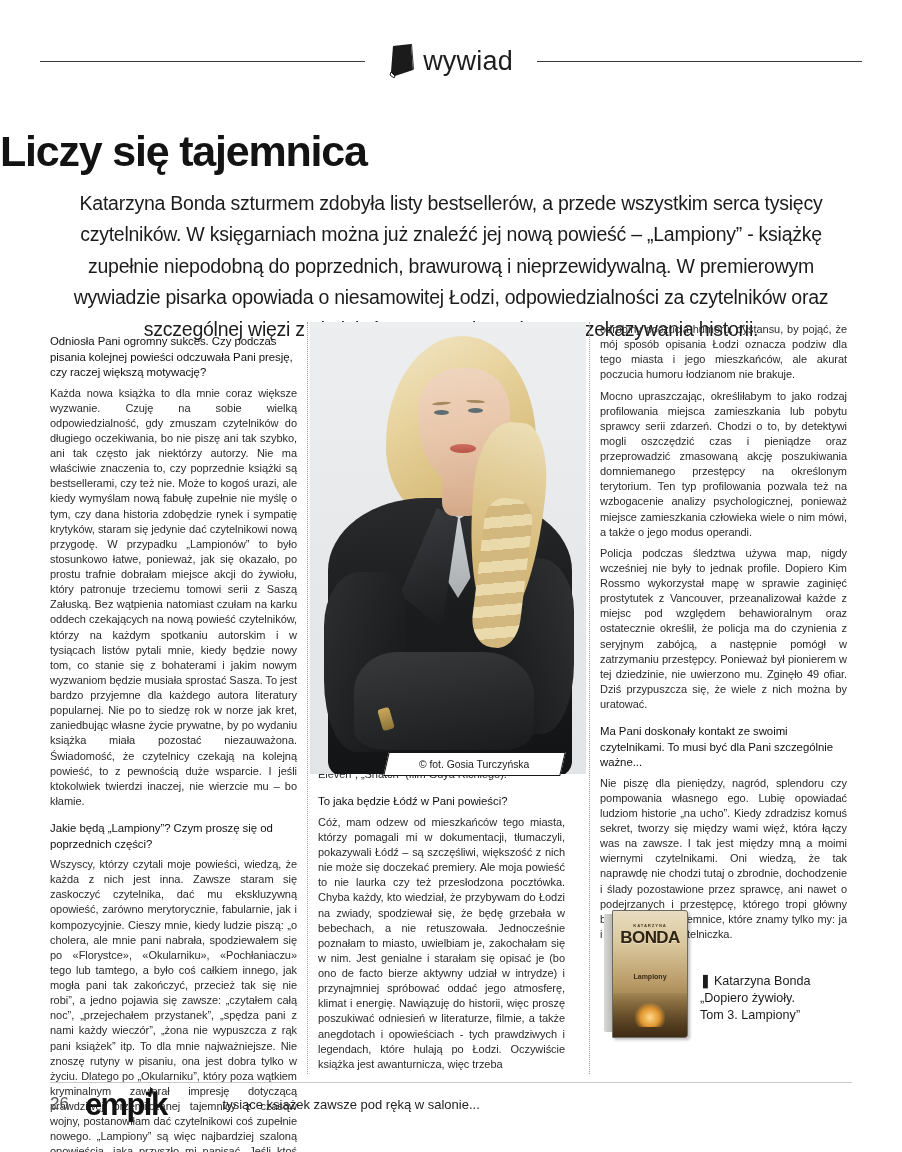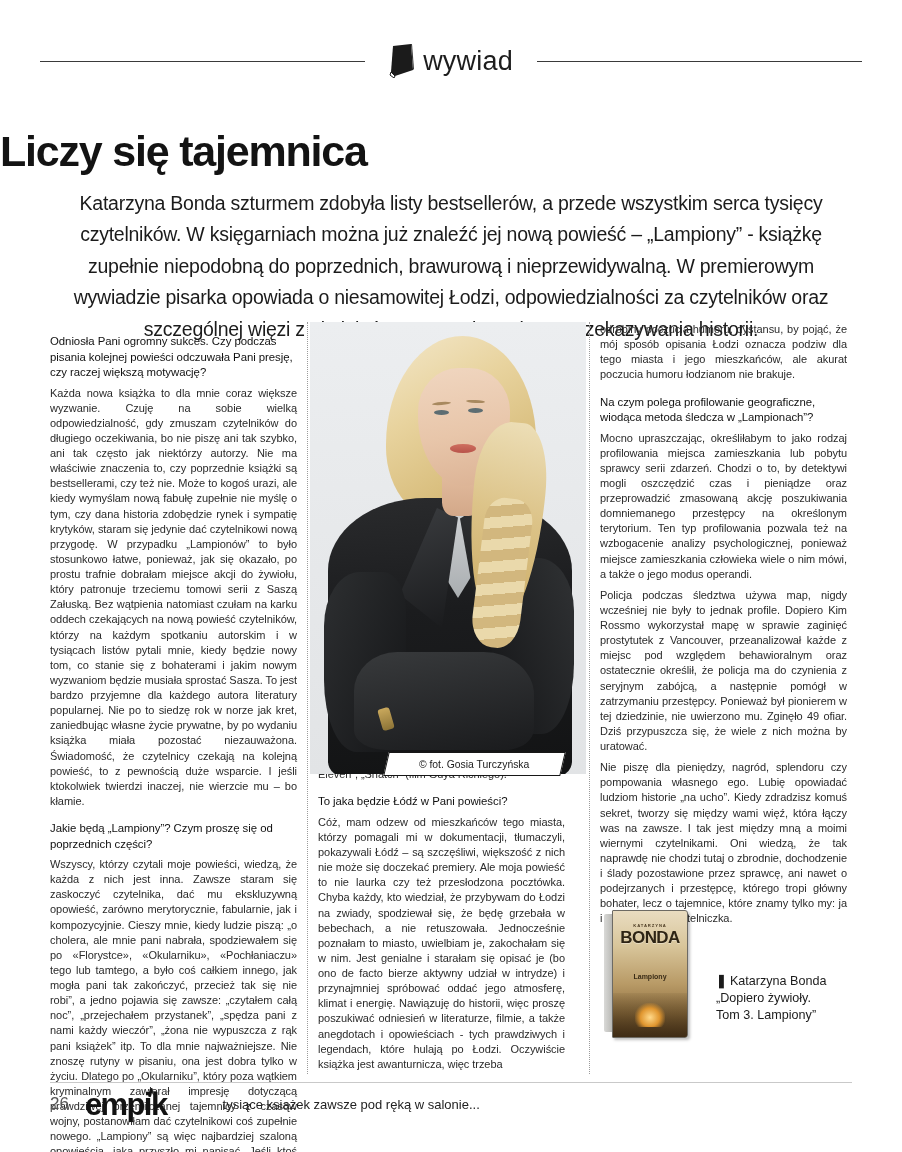--- a/index.html
+++ b/index.html
@@ -214,21 +214,21 @@
   }
   .bk-glow{
     position:absolute; left:22px; bottom:10px; width:30px; height:24px;
     background:radial-gradient(ellipse at 50% 60%, #ffd98a 0%, #e0962f 45%, rgba(180,110,30,0) 75%);
   }
   .bk-rails{
     position:absolute; left:0; right:0; bottom:0; height:44px;
     background:linear-gradient(180deg,rgba(90,66,34,.1),rgba(50,34,15,.7));
   }
   .book-caption{
-    position:absolute; left:716px; top:972px; width:150px;
+    position:absolute; left:700px; top:972px; width:150px;
     font-size:12.6px; line-height:1.34; color:#1b1b1b;
   }
   .qmark{ font-weight:700; font-size:13px; margin-right:3px; }
 
   
   .footer-rule{
     position:absolute; left:50px; top:1082px; width:802px; height:1px;
     background:#c9c9c9;
   }
   .footer{
@@ -284,23 +284,23 @@
 
     <div class="col col-2">
       <div style="height:430px"></div>
       <p class="p">my z podobną atmosferą: „VaBank”, „Ocean's Eleven”, „Snatch” (film Guya Richiego).</p>
       <p class="q">To jaka będzie Łódź w Pani powieści?</p>
       <p class="p">Cóż, mam odzew od mieszkańców tego miasta, którzy pomagali mi w dokumentacji, tłumaczyli, pokazywali Łódź – są szczęśliwi, większość z nich nie może się doczekać premiery. Ale moja powieść to nie laurka czy też przesłodzona pocztówka. Chyba każdy, kto wiedział, że przybywam do Łodzi na zwiady, spodziewał się, że będę grzebała w bebechach, a nie retuszowała. Jednocześnie poznałam to miasto, uwielbiam je, zakochałam się w nim. Jest genialne i starałam się opisać je (bo ono de facto bierze aktywny udział w intrydze) i przynajmniej spróbować oddać jego atmosferę, klimat i energię. Nawiązuję do historii, więc proszę poszukiwać odniesień w literaturze, filmie, a także anegdotach i opowieściach - tych prawdziwych i legendach, które hulają po Łodzi. Oczywiście książka jest awanturnicza, więc trzeba</p>
     </div>
 
     <div class="col col-3">
       <p class="p">odrobiny poczucia humoru, dystansu, by pojąć, że mój sposób opisania Łodzi oznacza podziw dla tego miasta i jego mieszkańców, ale akurat poczucia humoru łodzianom nie brakuje.</p>
-      <p class="q">Na czym polega profilowanie geograficzne, wiodąca metoda śledcza w „Lampionach”?</p>
       <p class="p">Mocno upraszczając, określiłabym to jako rodzaj profilowania miejsca zamieszkania lub pobytu sprawcy serii zdarzeń. Chodzi o to, by detektywi mogli oszczędzić czas i pieniądze oraz przeprowadzić zmasowaną akcję poszukiwania domniemanego przestępcy na określonym terytorium. Ten typ profilowania pozwala też na wzbogacenie analizy psychologicznej, ponieważ miejsce zamieszkania człowieka wiele o nim mówi, a także o jego modus operandi.</p>
       <p class="p">Policja podczas śledztwa używa map, nigdy wcześniej nie były to jednak profile. Dopiero Kim Rossmo wykorzystał mapę w sprawie zaginięć prostytutek z Vancouver, przeanalizował każde z miejsc pod względem behawioralnym oraz ostatecznie określił, że policja ma do czynienia z seryjnym zabójcą, a następnie pomógł w zatrzymaniu przestępcy. Ponieważ był pionierem w tej dziedzinie, nie uwierzono mu. Zginęło 49 ofiar. Dziś przypuszcza się, że wiele z nich można by uratować.</p>
+      <p class="q">Ma Pani doskonały kontakt ze swoimi czytelnikami. To musi być dla Pani szczególnie ważne...</p>
       <p class="p">Nie piszę dla pieniędzy, nagród, splendoru czy pompowania własnego ego. Lubię opowiadać ludziom historie „na ucho”. Kiedy zdradzisz komuś sekret, tworzy się między wami więź, która łączy was na zawsze. I tak jest między mną a moimi wiernymi czytelnikami. Oni wiedzą, że tak naprawdę nie chodzi tutaj o zbrodnie, dochodzenie i ślady pozostawione przez sprawcę, ani nawet o podejrzanych i przestępcę, którego tropi główny bohater, lecz o tajemnice, które znamy tylko my: ja i mój czytelnik/czytelniczka.</p>
     </div>
   </div>
 
   <div class="photo-wrap">
     <div class="photo">
       <div class="ph-hair"></div>
       <div class="ph-torso"></div>
       <div class="ph-shirt"></div>
       <div class="ph-lapel-l"></div>

